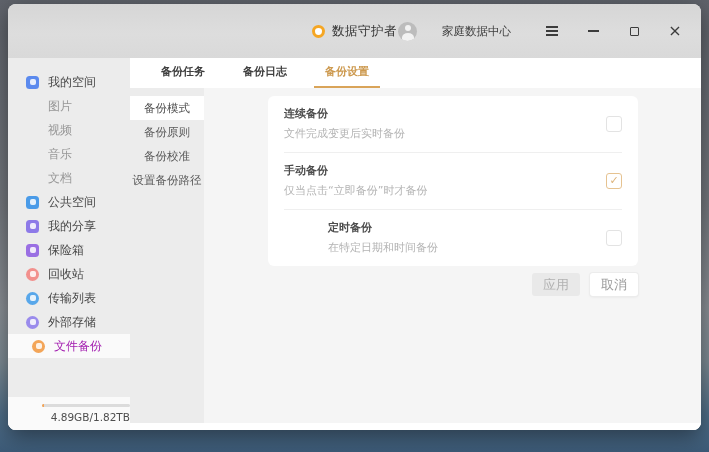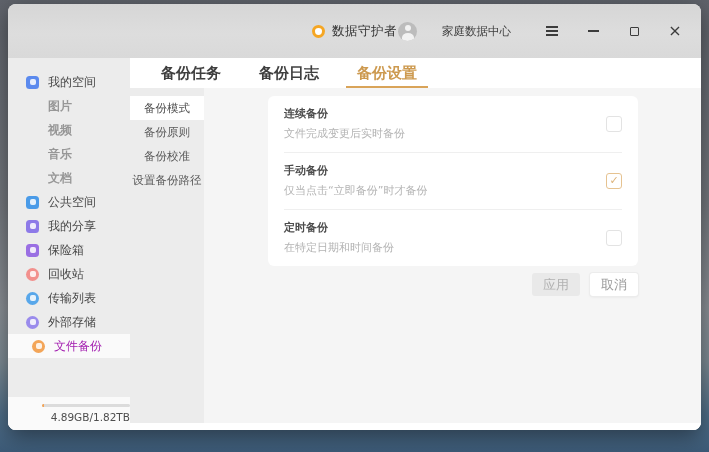--- a/index.html
+++ b/index.html
@@ -44,21 +44,21 @@
   .close-icon::before { content:"\00d7"; font-size:16px; color:#3c3c3c; line-height:1; }
   
   .bodyrow { flex:1; display:flex; min-height:0; background:#fff; }
   
   .sidebar { flex:0 0 122px; background:#ececec; display:flex; flex-direction:column; }
   .side-nav { flex:1; padding-top:12px; }
   .side-item {
     height:24px; display:flex; align-items:center; gap:9px;
     padding-left:18px; color:#474747; cursor:default; font-size:12px;
   }
-  .side-item.sub { padding-left:40px; color:#979797;font-weight:bold; }
+  .side-item.sub { padding-left:40px; color:#979797; }
   .side-item.selected { background:#fafafa; color:#a21caf;padding-left:24px; }
   .side-ic { width:13px; height:13px; border-radius:3.5px; position:relative; flex:0 0 13px; }
   .side-ic.round { border-radius:50%; }
   .side-ic::after {
     content:""; position:absolute; left:3.5px; top:3.5px; width:6px; height:6px;
     background:rgba(255,255,255,.85); border-radius:2px;
   }
   .ic-myspace  { background:#5b8aee; }
   .ic-public   { background:#4a9be8; }
   .ic-share    { background:#8d7ae8; }
@@ -72,35 +72,35 @@
     align-items:flex-end; justify-content:center; gap:4px;
   }
   .storage-bar { width:88px; height:3px; border-radius:2px; background:#dcdcdc; overflow:hidden; }
   .storage-bar i { display:block; height:100%; width:2px; background:#f3a558; }
   .storage-text { font-size:10.5px; color:#4e4e4e; }
   
   .main { flex:1; display:flex; flex-direction:column; min-width:0; }
   .tabbar { flex:0 0 30px; background:#ffffff; display:flex; align-items:flex-start; padding-left:20px; }
   .tab {
     height:30px; padding:6px 11px 0 11px; margin-right:16px;
-    font-size:15px; font-weight:bold; color:#3f3f3f; cursor:default;
+    font-size:11px; font-weight:bold; color:#3f3f3f; cursor:default;
     border-bottom:2px solid transparent;
   }
   .tab.selected { color:#cd9a50; border-bottom-color:#d9a459; }
   .mainrow { flex:1; display:flex; min-height:0; }
   .subnav { flex:0 0 74px; background:#ececec; padding-top:8px; }
   .subnav-item {
     height:24px; display:flex; align-items:center; justify-content:center;
     font-size:11.5px; color:#5a5a5a; cursor:default; white-space:nowrap;
   }
   .subnav-item.selected { background:#ffffff; color:#4e4e4e; }
   .content { flex:1; background:#f5f5f5; padding:8px 63px 0 64px; }
   .card { background:#ffffff; border-radius:6px; padding:0 16px; }
   .opt-row { display:flex; align-items:center; padding:10px 0 11px 0; border-bottom:1px solid #efefef; }
-  .opt-row:last-child { border-bottom:none; }
+  .opt-row:last-child { border-bottom:none;margin-left:44px; }
   .opt-text { flex:1; }
   .opt-title { font-size:11px; font-weight:bold; color:#4d4d4d; }
   .opt-desc { font-size:11px; color:#b3b3b3; margin-top:5px; }
   .checkbox {
     width:16px; height:16px; border:1.5px solid #e3e3e3; border-radius:3px;
     background:#fff; display:flex; align-items:center; justify-content:center; cursor:default;
   }
   .checkbox.checked { border-color:#e6c391; }
   .checkbox.checked::after { content:"\2713"; color:#dcb278; font-size:11px; font-weight:bold; }
   .btn-row { display:flex; justify-content:flex-end; gap:10px; margin-top:7px; }

